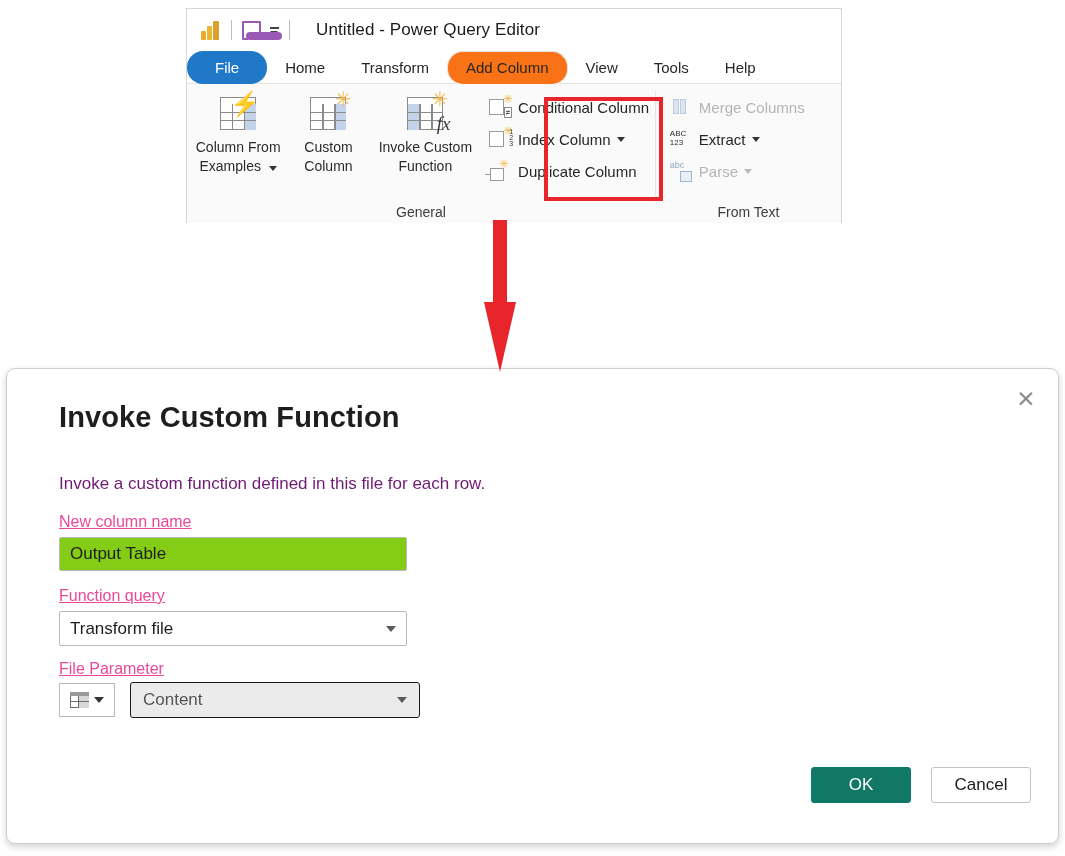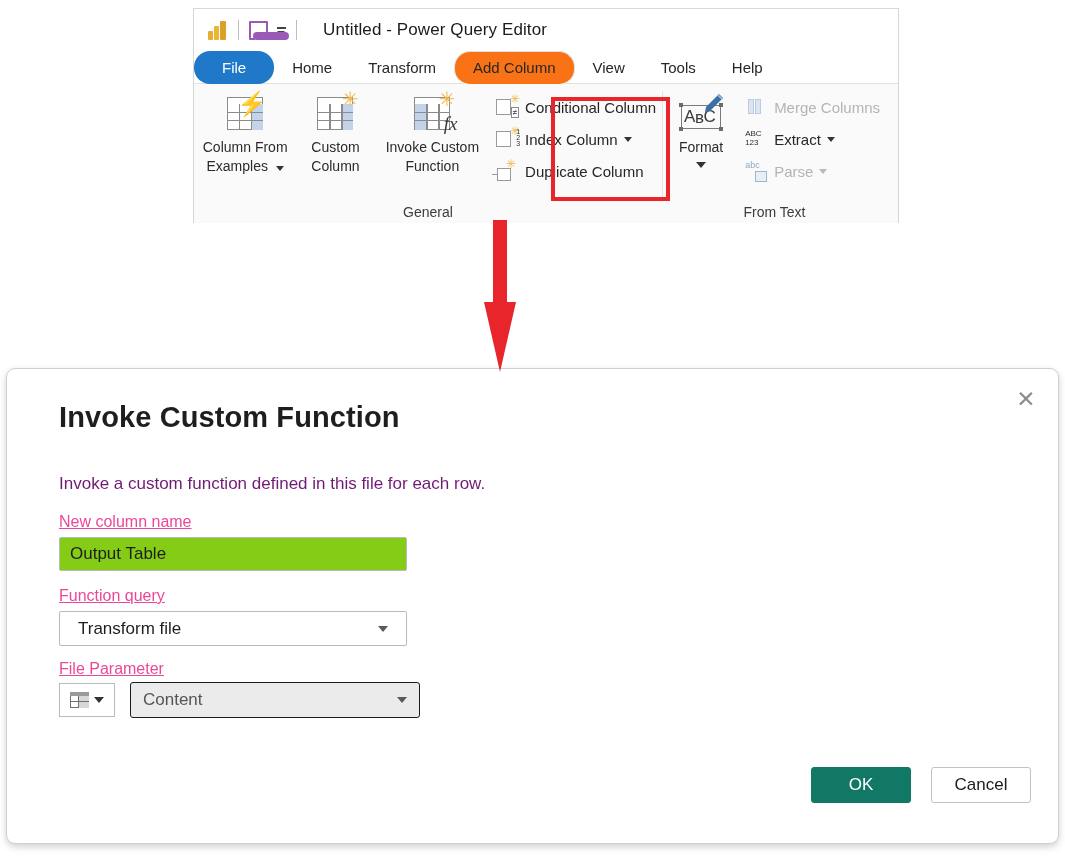--- a/index.html
+++ b/index.html
@@ -7,22 +7,22 @@
     margin: 0; padding: 0;
     width: 1065px; height: 856px;
     background: #ffffff;
     font-family: "Liberation Sans", sans-serif;
     overflow: hidden;
   }
   #root { position: relative; width: 1065px; height: 856px; background:#fff; }
 
   
   .ribbon-window {
-    position: absolute; left: 193px; top: 8px;
-    width: 706px; height: 215px;
+    position: absolute; left: 186px; top: 8px;
+    width: 656px; height: 215px;
     background: #ffffff;
     border: 1px solid #d6d6d6;
     border-top: 1px solid #d9d9d9;
   }
   .title-bar {
     height: 42px; display: flex; align-items: center;
     padding-left: 14px; background: #ffffff;
   }
   .pbi-logo { width: 20px; height: 20px; position: relative; display:inline-block; }
   .pbi-logo i { position:absolute; bottom:0; display:block; border-radius:1px; }
@@ -144,21 +144,21 @@
   .field-label { position:absolute; left:52px; font-size:16px; color:#ec4899;text-decoration:underline; }
   .txt-input {
     position:absolute; left:52px; width:348px; height:34px;
     border:1px solid #b9b9b9; border-radius:2px; background:#84cc16;
     font-family:"Liberation Sans", sans-serif; font-size:17px; color:#1e1e1e;
     padding:0 10px; outline:none;
   }
   .combo {
     position:absolute; left:52px; width:348px; height:35px;
     border:1px solid #b9b9b9; border-radius:2px; background:#fff;
-    display:flex; align-items:center; padding:0 18px;
+    display:flex; align-items:center; padding:0 10px;
     font-size:17px; color:#1e1e1e;
   }
   .combo .caret { margin-left:auto; width:0;height:0;border-left:5px solid transparent;border-right:5px solid transparent;border-top:6px solid #5a5a5a; }
 
   .param-row { position:absolute; left:52px; top:313px; display:flex; align-items:center; }
   .type-btn {
     width:56px; height:34px; border:1px solid #b9b9b9; background:#fff;
     display:flex; align-items:center; justify-content:center; gap:5px;
   }
   .type-btn .ticon { width:19px; height:16px; position:relative; }
@@ -311,38 +311,20 @@
 
         </div>
         <div class="glabel">General</div>
       </div>
 
       <div class="group-div"></div>
 
       <div class="rgroup" style="width:223px;">
         <div style="display:flex; padding-left:4px;">
 
-          <div class="big-btn" style="width:84px;">
-            <span class="abc-ico">
-              <span class="box"></span>
-              <span class="txt">A<span style="position:relative;top:1px;">в</span>C</span>
-              <svg class="pencil" viewBox="0 0 22 22">
-                <path d="M17 1 L21 5 L8 18 L3 19 L4 14 Z" fill="#3C6FA8"></path>
-                <path d="M16 2 L20 6" stroke="#8FB4DC" stroke-width="2"></path>
-              </svg>
-              <span class="hnd" style="left:4px;top:10px;"></span>
-              <span class="hnd" style="right:4px;top:10px;"></span>
-              <span class="hnd" style="left:4px;bottom:2px;"></span>
-              <span class="hnd" style="right:4px;bottom:2px;"></span>
-            </span>
-            <span class="cap">
-              <span>Format</span>
-            </span>
-            <span class="caret-down-big"></span>
-          </div>
 
           <div class="small-col" style="margin-left:4px;">
             <div class="small-btn dim">
               <span class="mini">
                 <span class="mcol"></span>
                   <span class="mcol2"></span>
               </span>
               <span class="lbl">Merge Columns</span>
             </div>
             <div class="small-btn">

